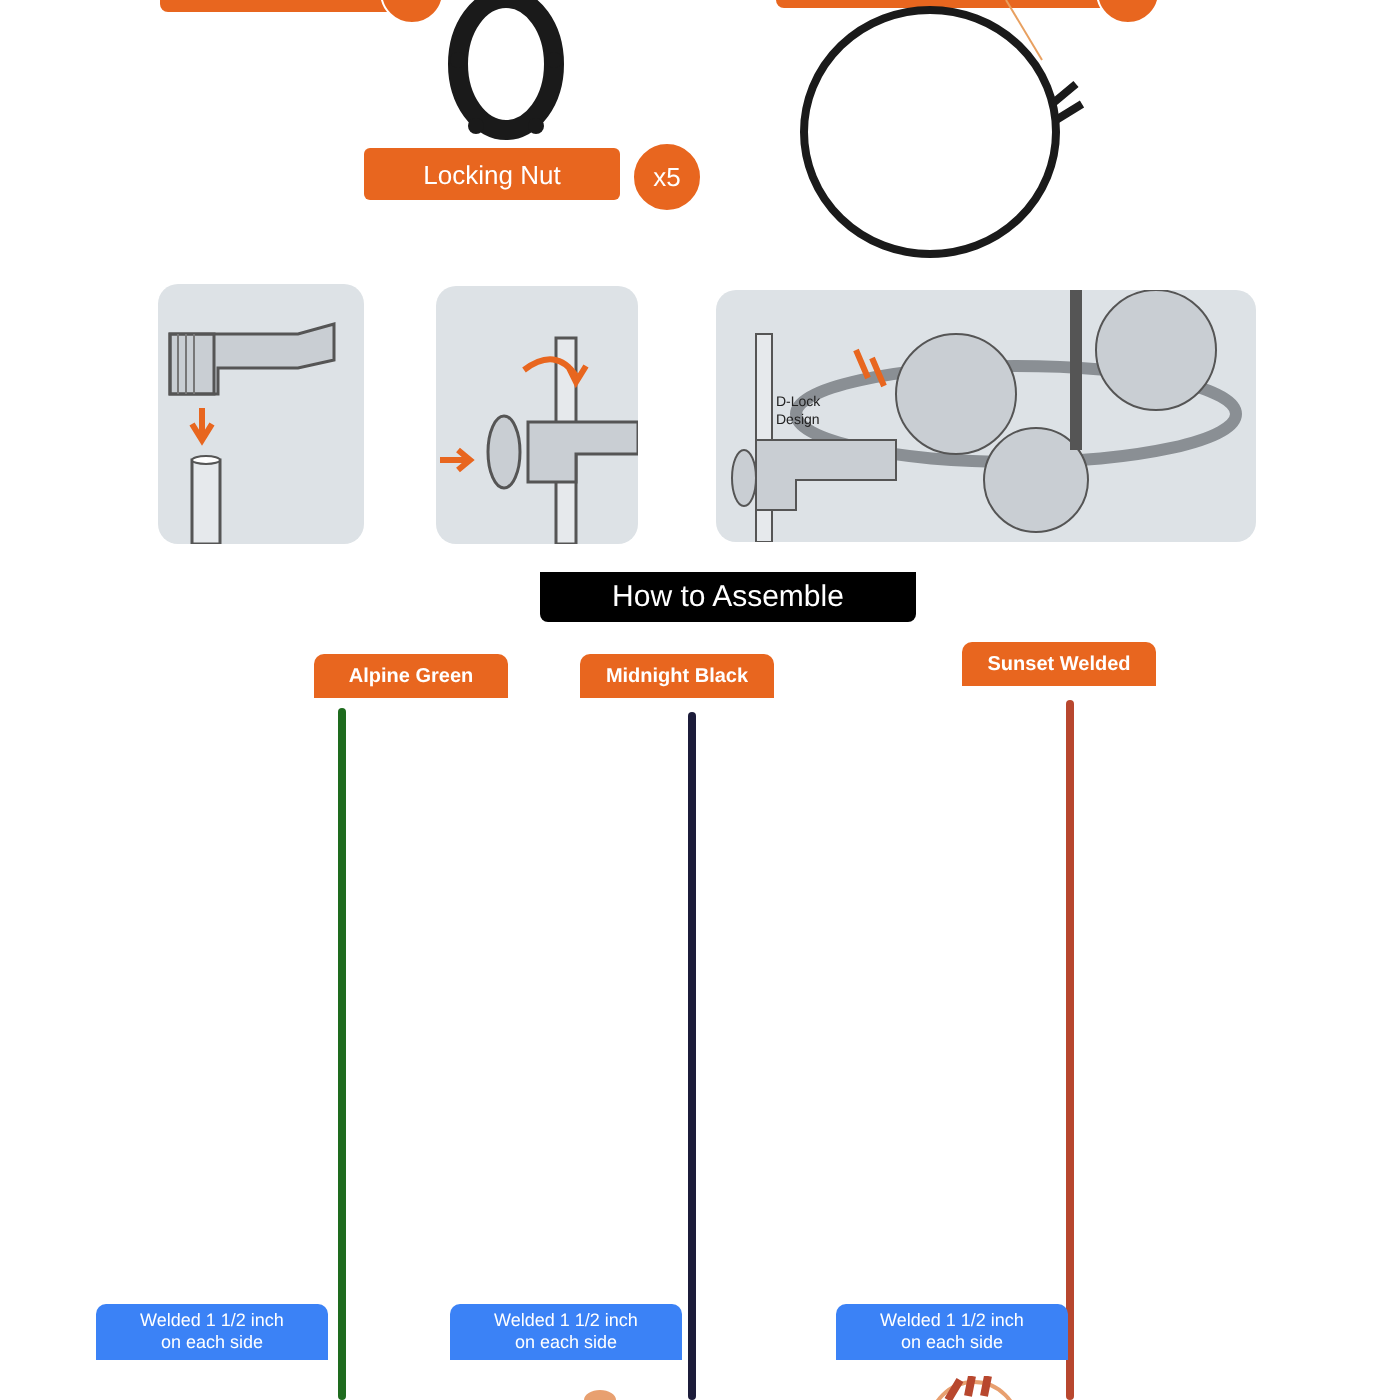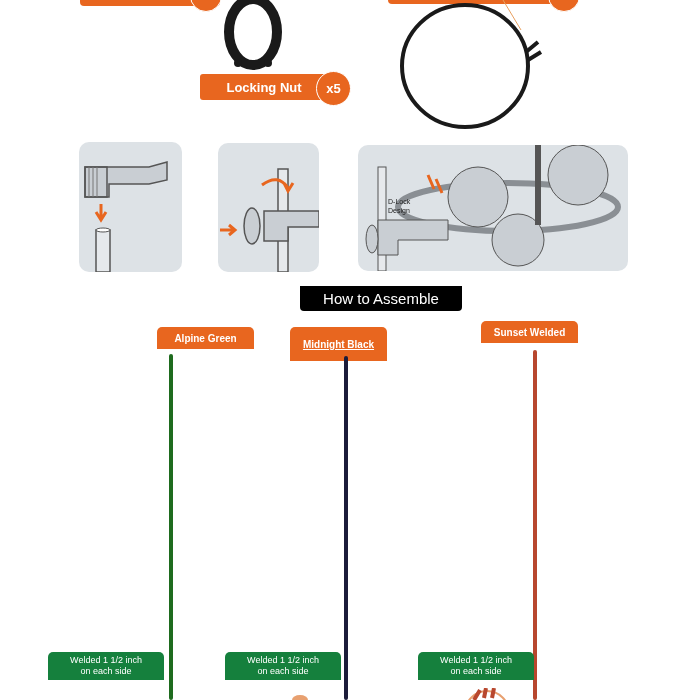--- a/index.html
+++ b/index.html
@@ -5,40 +5,40 @@
   html,body{margin:0;padding:0;background:#fff;}
   body{width:700px;height:700px;position:relative;overflow:hidden;font-family:"Liberation Sans",sans-serif;}
   .abs{position:absolute;}
   .orange{background:#e8661f;}
   .tag{position:absolute;color:#fff;font-weight:bold;display:flex;align-items:center;justify-content:center;text-align:center;}
   .pill-circle{position:absolute;border-radius:50%;background:#e8661f;color:#fff;display:flex;align-items:center;justify-content:center;border:1px solid #fff;font-size:13px;}
   .panel{position:absolute;background:#dde2e6;border-radius:10px;overflow:hidden;}
   .rod{position:absolute;width:4px;border-radius:2px;}
   .heading{position:absolute;background:#000;color:#fff;font-size:15px;display:flex;align-items:center;justify-content:center;border-radius:0 0 4px 4px;}
   .ctag{position:absolute;background:#e8661f;color:#fff;font-size:10px;font-weight:bold;display:flex;align-items:center;justify-content:center;border-radius:5px 5px 0 0;}
-  .weld{position:absolute;background:#15803d;color:#fff;font-size:9px;line-height:11px;display:flex;align-items:center;justify-content:center;text-align:center;border-radius:5px 5px 0 0;}
+  .weld{position:absolute;background:#3b82f6;color:#fff;font-size:9px;line-height:11px;display:flex;align-items:center;justify-content:center;text-align:center;border-radius:5px 5px 0 0;}
 </style>
 </head>
 <body>
 
 <div class="tag orange" style="left:80px;top:-14px;width:140px;height:20px;border-radius:0 0 4px 4px;"></div>
 <div class="pill-circle" style="left:190px;top:-20px;width:30px;height:30px;"></div>
 
 <div class="tag orange" style="left:388px;top:-14px;width:172px;height:18px;border-radius:0 0 4px 4px;"></div>
 <div class="pill-circle" style="left:548px;top:-20px;width:30px;height:30px;"></div>
 
 <svg class="abs" style="left:220px;top:0;" width="66" height="72" viewBox="0 0 66 72">
   <ellipse cx="33" cy="32" rx="24" ry="33" fill="none" stroke="#1a1a1a" stroke-width="10"></ellipse>
   <circle cx="9" cy="30" r="4" fill="#1a1a1a"></circle>
   <circle cx="57" cy="30" r="4" fill="#1a1a1a"></circle>
   <circle cx="18" cy="63" r="4" fill="#1a1a1a"></circle>
   <circle cx="48" cy="63" r="4" fill="#1a1a1a"></circle>
 </svg>
-<div class="tag orange" style="left:200px;top:74px;width:128px;height:26px;border-radius:3px;font-weight:bold;font-size:13px;">Locking Nut</div>
-<div class="pill-circle" style="left:316px;top:71px;width:33px;height:33px;font-weight:bold;">x5</div>
+<div class="tag orange" style="left:182px;top:74px;width:128px;height:26px;border-radius:3px;font-weight:normal;font-size:13px;">Locking Nut</div>
+<div class="pill-circle" style="left:316px;top:71px;width:33px;height:33px;">x5</div>
 
 <svg class="abs" style="left:396px;top:0;" width="160" height="130" viewBox="0 0 160 130">
   <line x1="107" y1="0" x2="125" y2="30" stroke="#e8a060" stroke-width="1"></line>
   <ellipse cx="69" cy="66" rx="63" ry="61" fill="none" stroke="#1a1a1a" stroke-width="4"></ellipse>
   <path d="M130 52 L142 42 M132 60 L145 52" stroke="#1a1a1a" stroke-width="4" fill="none"></path>
 </svg>
 
 <div class="panel" style="left:79px;top:142px;width:103px;height:130px;">
   <svg width="103" height="130" viewBox="0 0 103 130">
     <path d="M6 25 H70 L88 20 V38 L70 42 H30 V55 H6 Z" fill="#c9ced3" stroke="#555" stroke-width="1.5"></path>
@@ -73,24 +73,24 @@
     <path d="M20 75 H90 V95 H40 V110 H20 Z" fill="#c9ced3" stroke="#555"></path>
     <ellipse cx="14" cy="94" rx="6" ry="14" fill="#c9ced3" stroke="#555"></ellipse>
     <path d="M70 30 L76 44 M78 34 L84 48" stroke="#e8661f" stroke-width="3"></path>
   </svg>
   <div class="abs" style="left:30px;top:52px;font-size:7px;line-height:9px;color:#222;">
     <div>D-Lock</div>
     <div>Design</div>
   </div>
 </div>
 
-<div class="heading" style="left:270px;top:286px;width:162px;height:25px;margin-left:30px;">How to Assemble</div>
+<div class="heading" style="left:270px;top:286px;width:188px;height:25px;">How to Assemble</div>
 
 <div class="ctag" style="left:117px;top:327px;width:97px;height:22px;margin-left:40px;">Alpine Green</div>
-<div class="ctag" style="left:290px;top:327px;width:97px;height:34px;text-decoration:underline;">Midnight Black</div>
+<div class="ctag" style="left:290px;top:327px;width:97px;height:22px;">Midnight Black</div>
 <div class="ctag" style="left:481px;top:321px;width:97px;height:22px;">Sunset Welded</div>
 
 <div class="rod" style="left:169px;top:354px;height:346px;background:#1e6b1e;"></div>
 <div class="rod" style="left:344px;top:356px;height:344px;background:#1c1c3a;"></div>
 <div class="rod" style="left:533px;top:350px;height:350px;background:#b8472e;"></div>
 
 <div class="weld" style="left:48px;top:652px;width:116px;height:28px;">
   <div><span>Welded 1 1/2 inch</span><br><span>on each side</span></div>
 </div>
 <div class="weld" style="left:225px;top:652px;width:116px;height:28px;">

